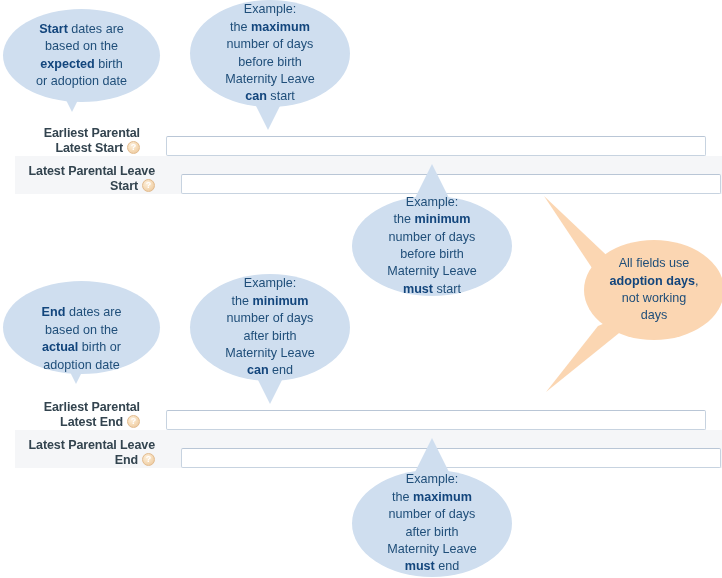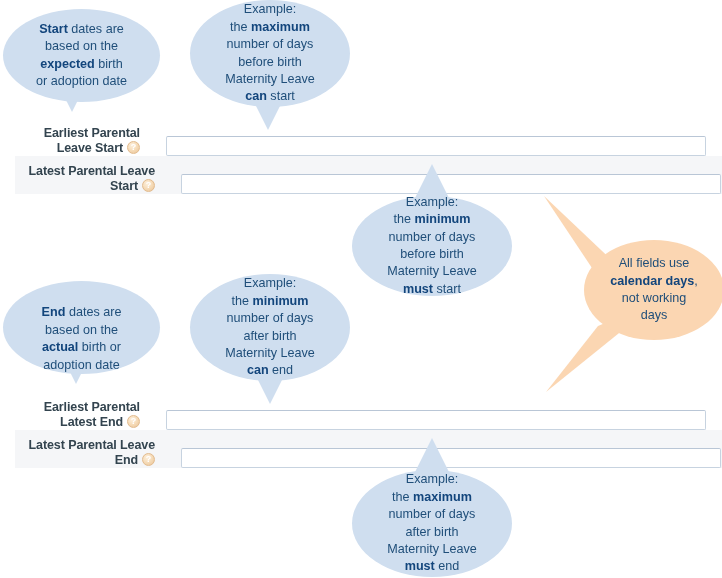--- a/index.html
+++ b/index.html
@@ -159,41 +159,41 @@
 
 <div class="bubble blue" style="left:190px; top:0px; width:160px; height:107px;">
   <div class="txt"><span>Example:</span><br><span>the </span><b>maximum</b><br><span>number of days</span><br><span>before birth</span><br><span>Maternity Leave</span><br><b>can</b><span> start</span></div>
 </div>
 
 <div class="bubble blue" style="left:352px; top:196px; width:160px; height:100px;">
   <div class="txt"><span>Example:</span><br><span>the </span><b>minimum</b><br><span>number of days</span><br><span>before birth</span><br><span>Maternity Leave</span><br><b>must</b><span> start</span></div>
 </div>
 
 <div class="bubble orange" style="left:584px; top:240px; width:140px; height:100px;">
-  <div class="txt"><span>All fields use</span><br><b>calendar days</b><span>,</span><br><span>not working</span><br><span>days</span></div>
+  <div class="txt"><span>All fields use</span><br><b>adoption days</b><span>,</span><br><span>not working</span><br><span>days</span></div>
 </div>
 
 <div class="bubble blue" style="left:3px; top:281px; width:157px; height:93px;align-items:flex-end;">
   <div class="txt"><b>End</b><span> dates are</span><br><span>based on the</span><br><b>actual</b><span> birth or</span><br><span>adoption date</span></div>
 </div>
 
 <div class="bubble blue" style="left:190px; top:274px; width:160px; height:107px;">
   <div class="txt"><span>Example:</span><br><span>the </span><b>minimum</b><br><span>number of days</span><br><span>after birth</span><br><span>Maternity Leave</span><br><b>can</b><span> end</span></div>
 </div>
 
 <div class="bubble blue" style="left:352px; top:470px; width:160px; height:107px;">
   <div class="txt"><span>Example:</span><br><span>the </span><b>maximum</b><br><span>number of days</span><br><span>after birth</span><br><span>Maternity Leave</span><br><b>must</b><span> end</span></div>
 </div>
 
 <div class="form-rows group-start">
 
   <div class="form-row plain">
     <div class="row-label">
       <span class="lbl-text">Earliest Parental</span><br>
-      <span class="lbl-text">Leave Start</span><span class="help-icon"></span>
+      <span class="lbl-text">Latest Start</span><span class="help-icon"></span>
     </div>
     <div class="field-wrap">
       <input class="text-input" type="text" placeholder="" style="">
     </div>
   </div>
 
   <div class="form-row alt">
     <div class="row-label">
       <span class="lbl-text">Latest Parental Leave</span><br>
       <span class="lbl-text">Start</span><span class="help-icon"></span>

